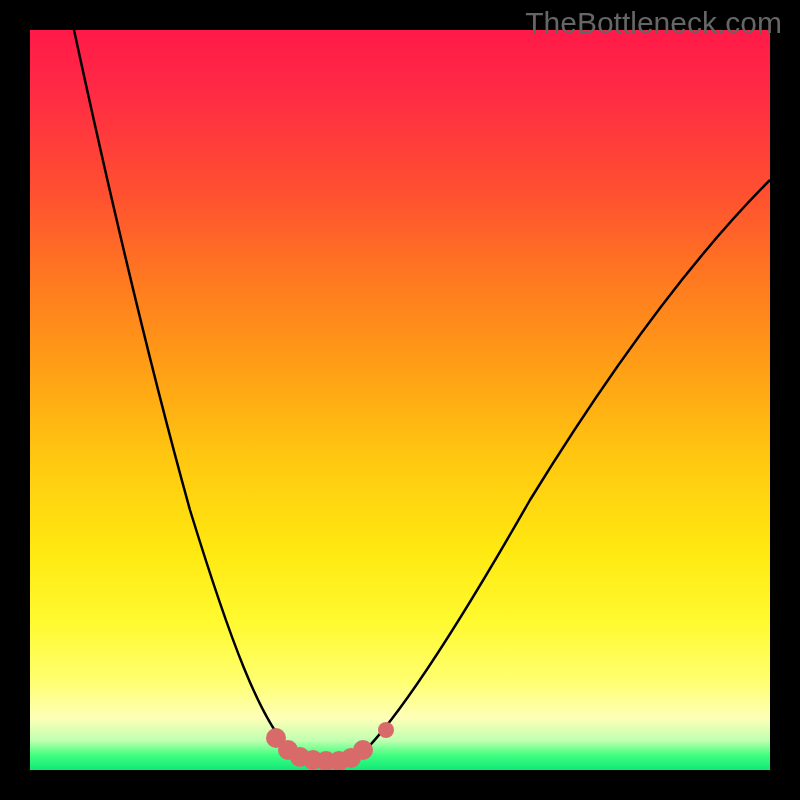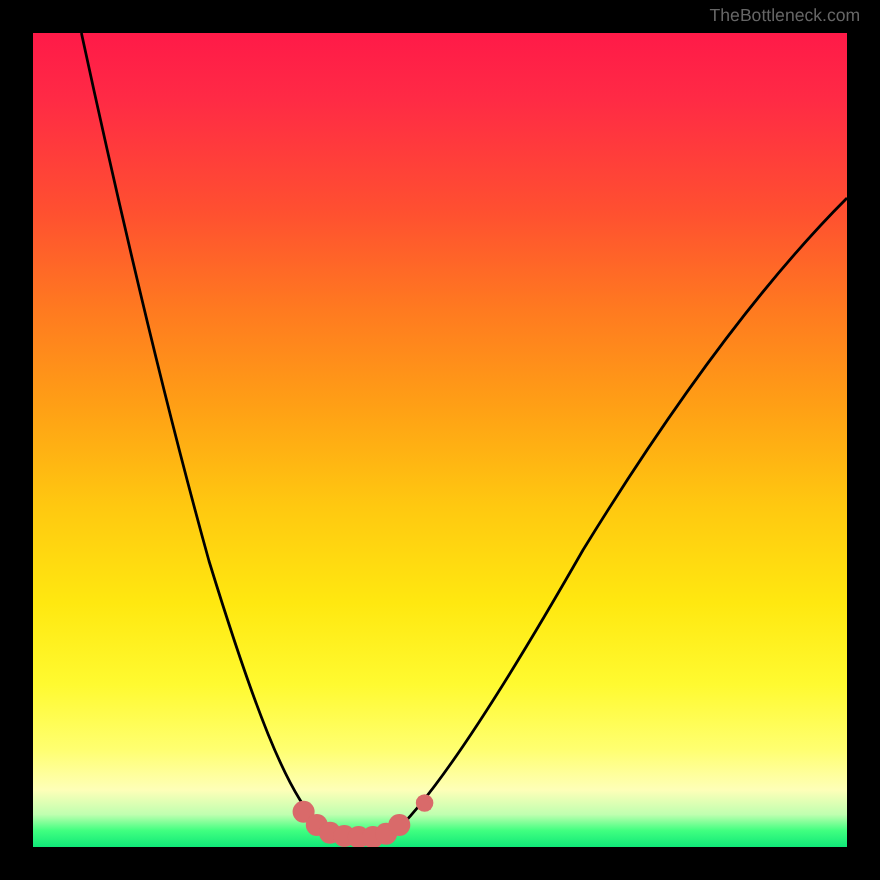--- a/index.html
+++ b/index.html
@@ -9,21 +9,21 @@
     height: 800px;
     background: #000;
     position: relative;
     font-family: Arial, sans-serif;
   }
   .watermark {
     position: absolute;
     top: 6px;
     right: 18px;
     color: #666;
-    font-size: 16px;
+    font-size: 30px;
     z-index: 10;
   }
   .plot-area {
     position: absolute;
     left: 30px;
     top: 30px;
     width: 740px;
     height: 740px;
     overflow: hidden;
   }

